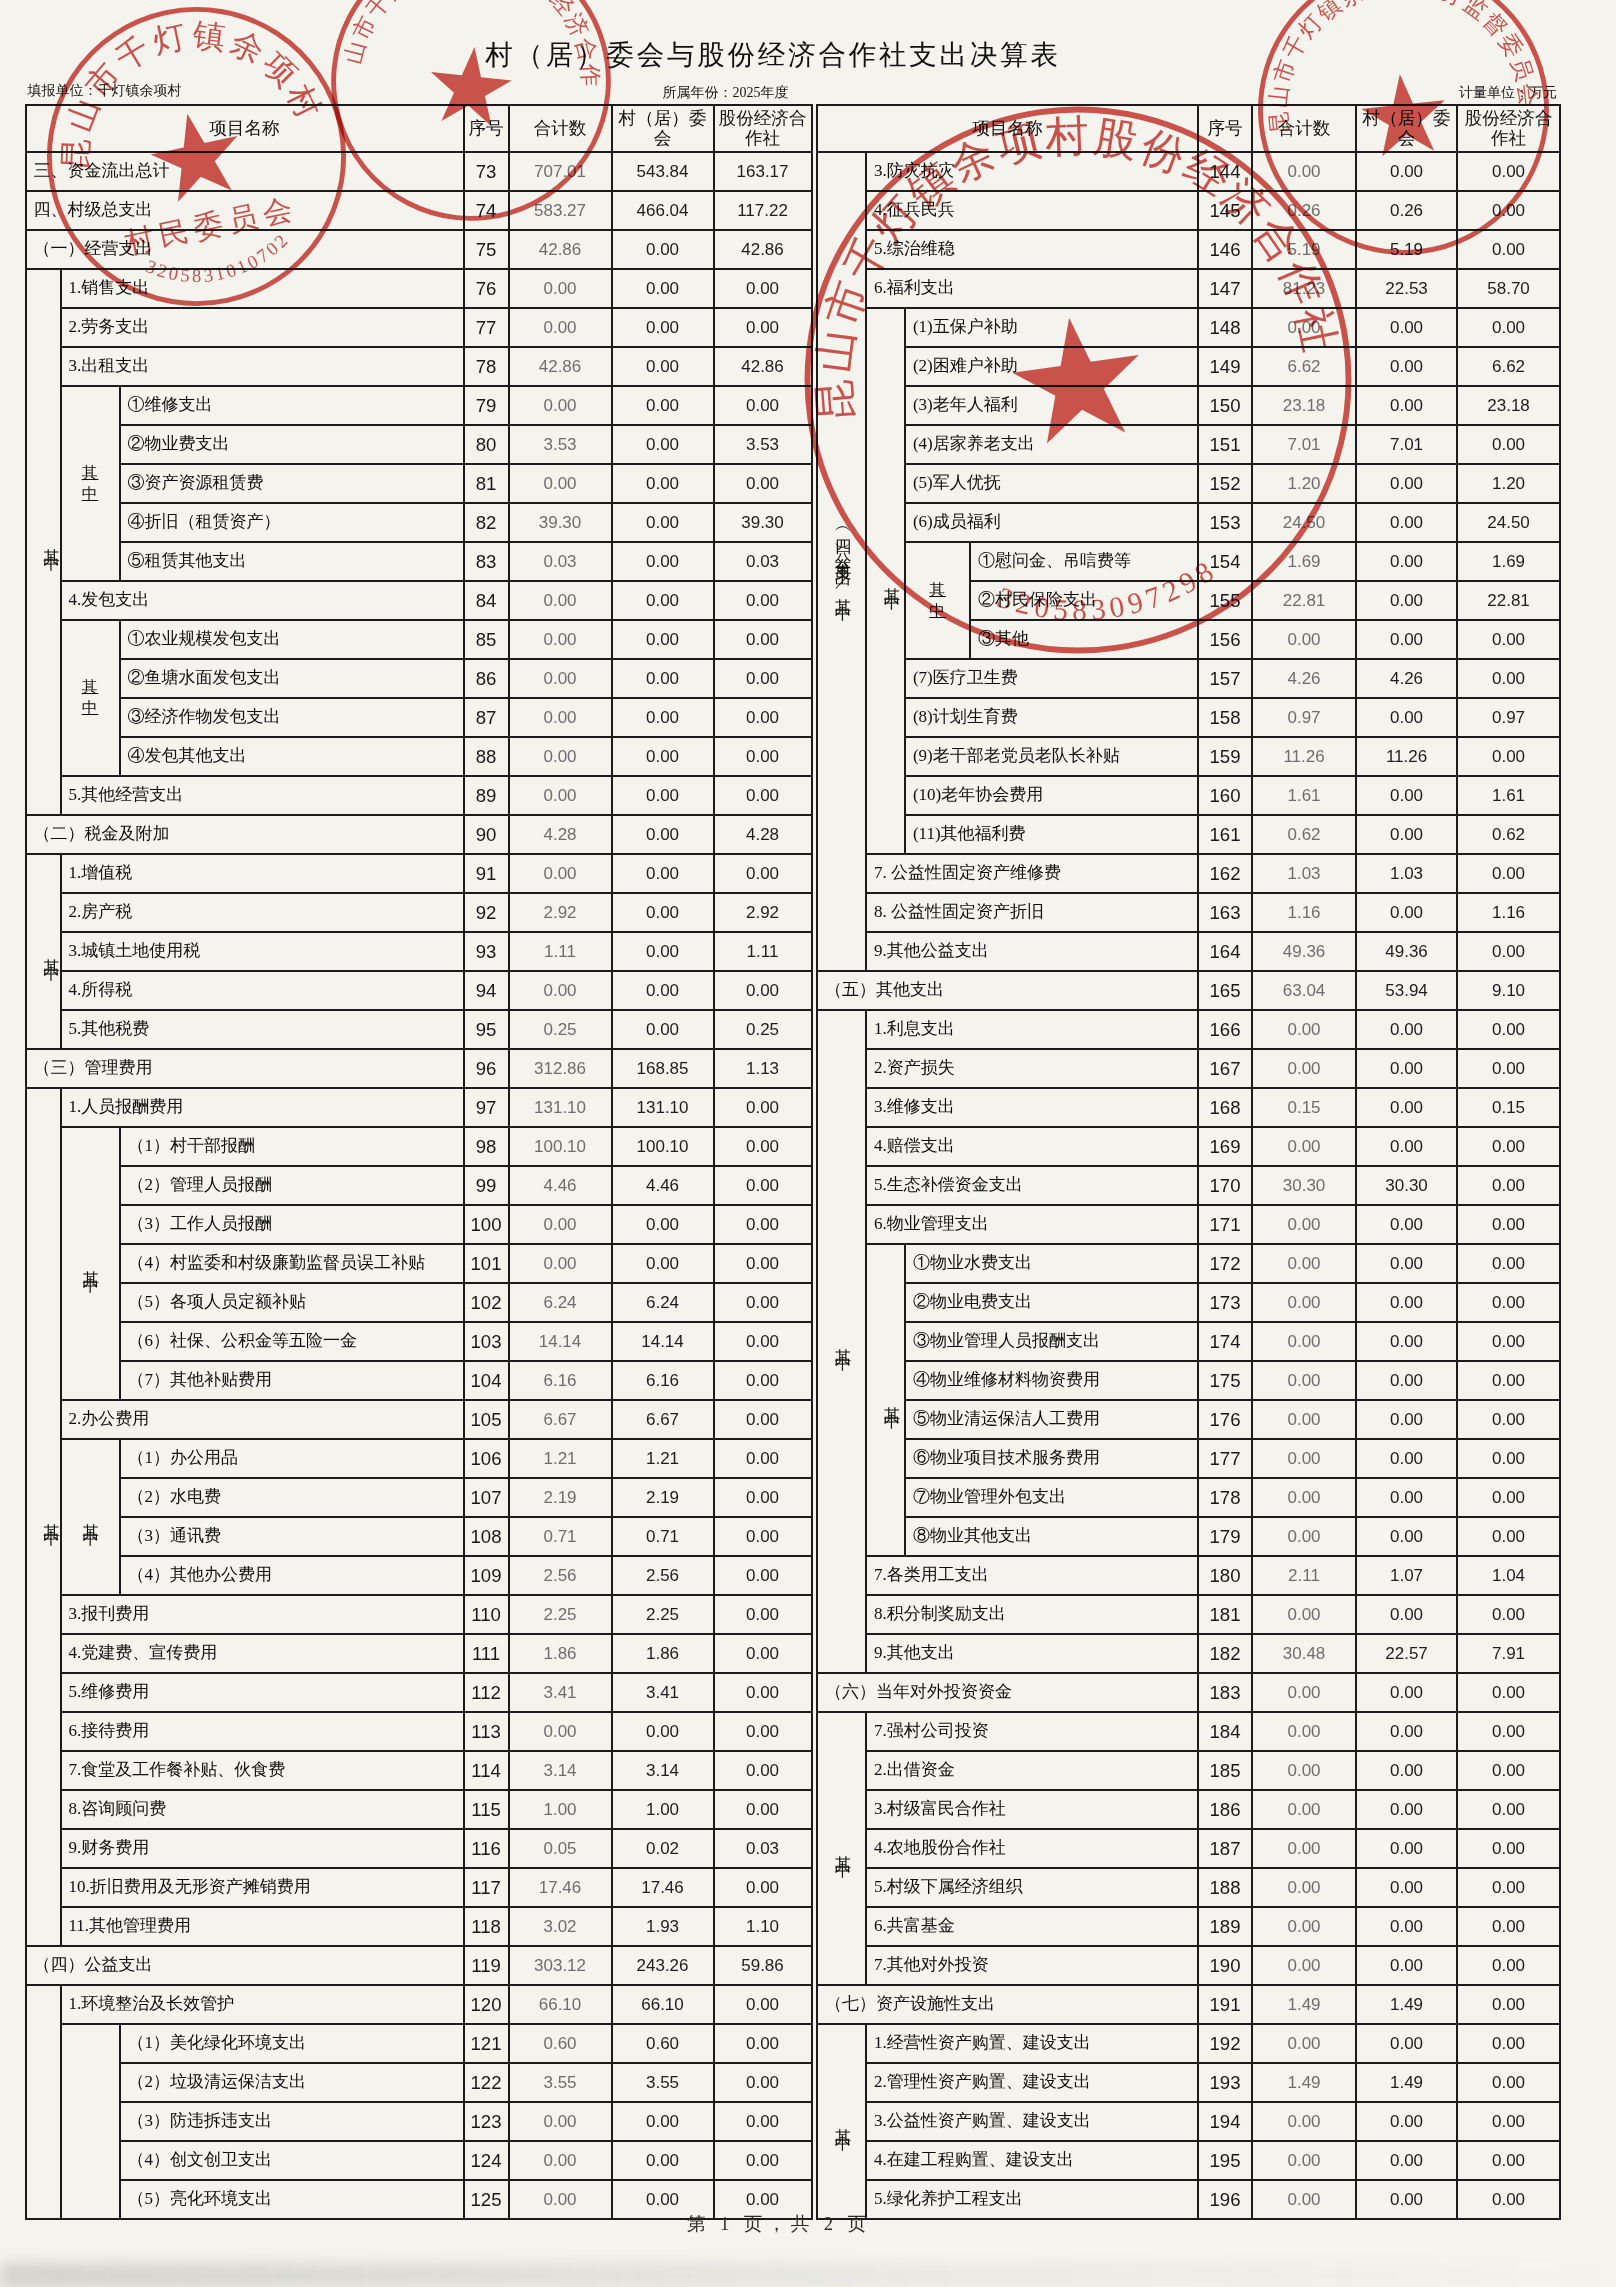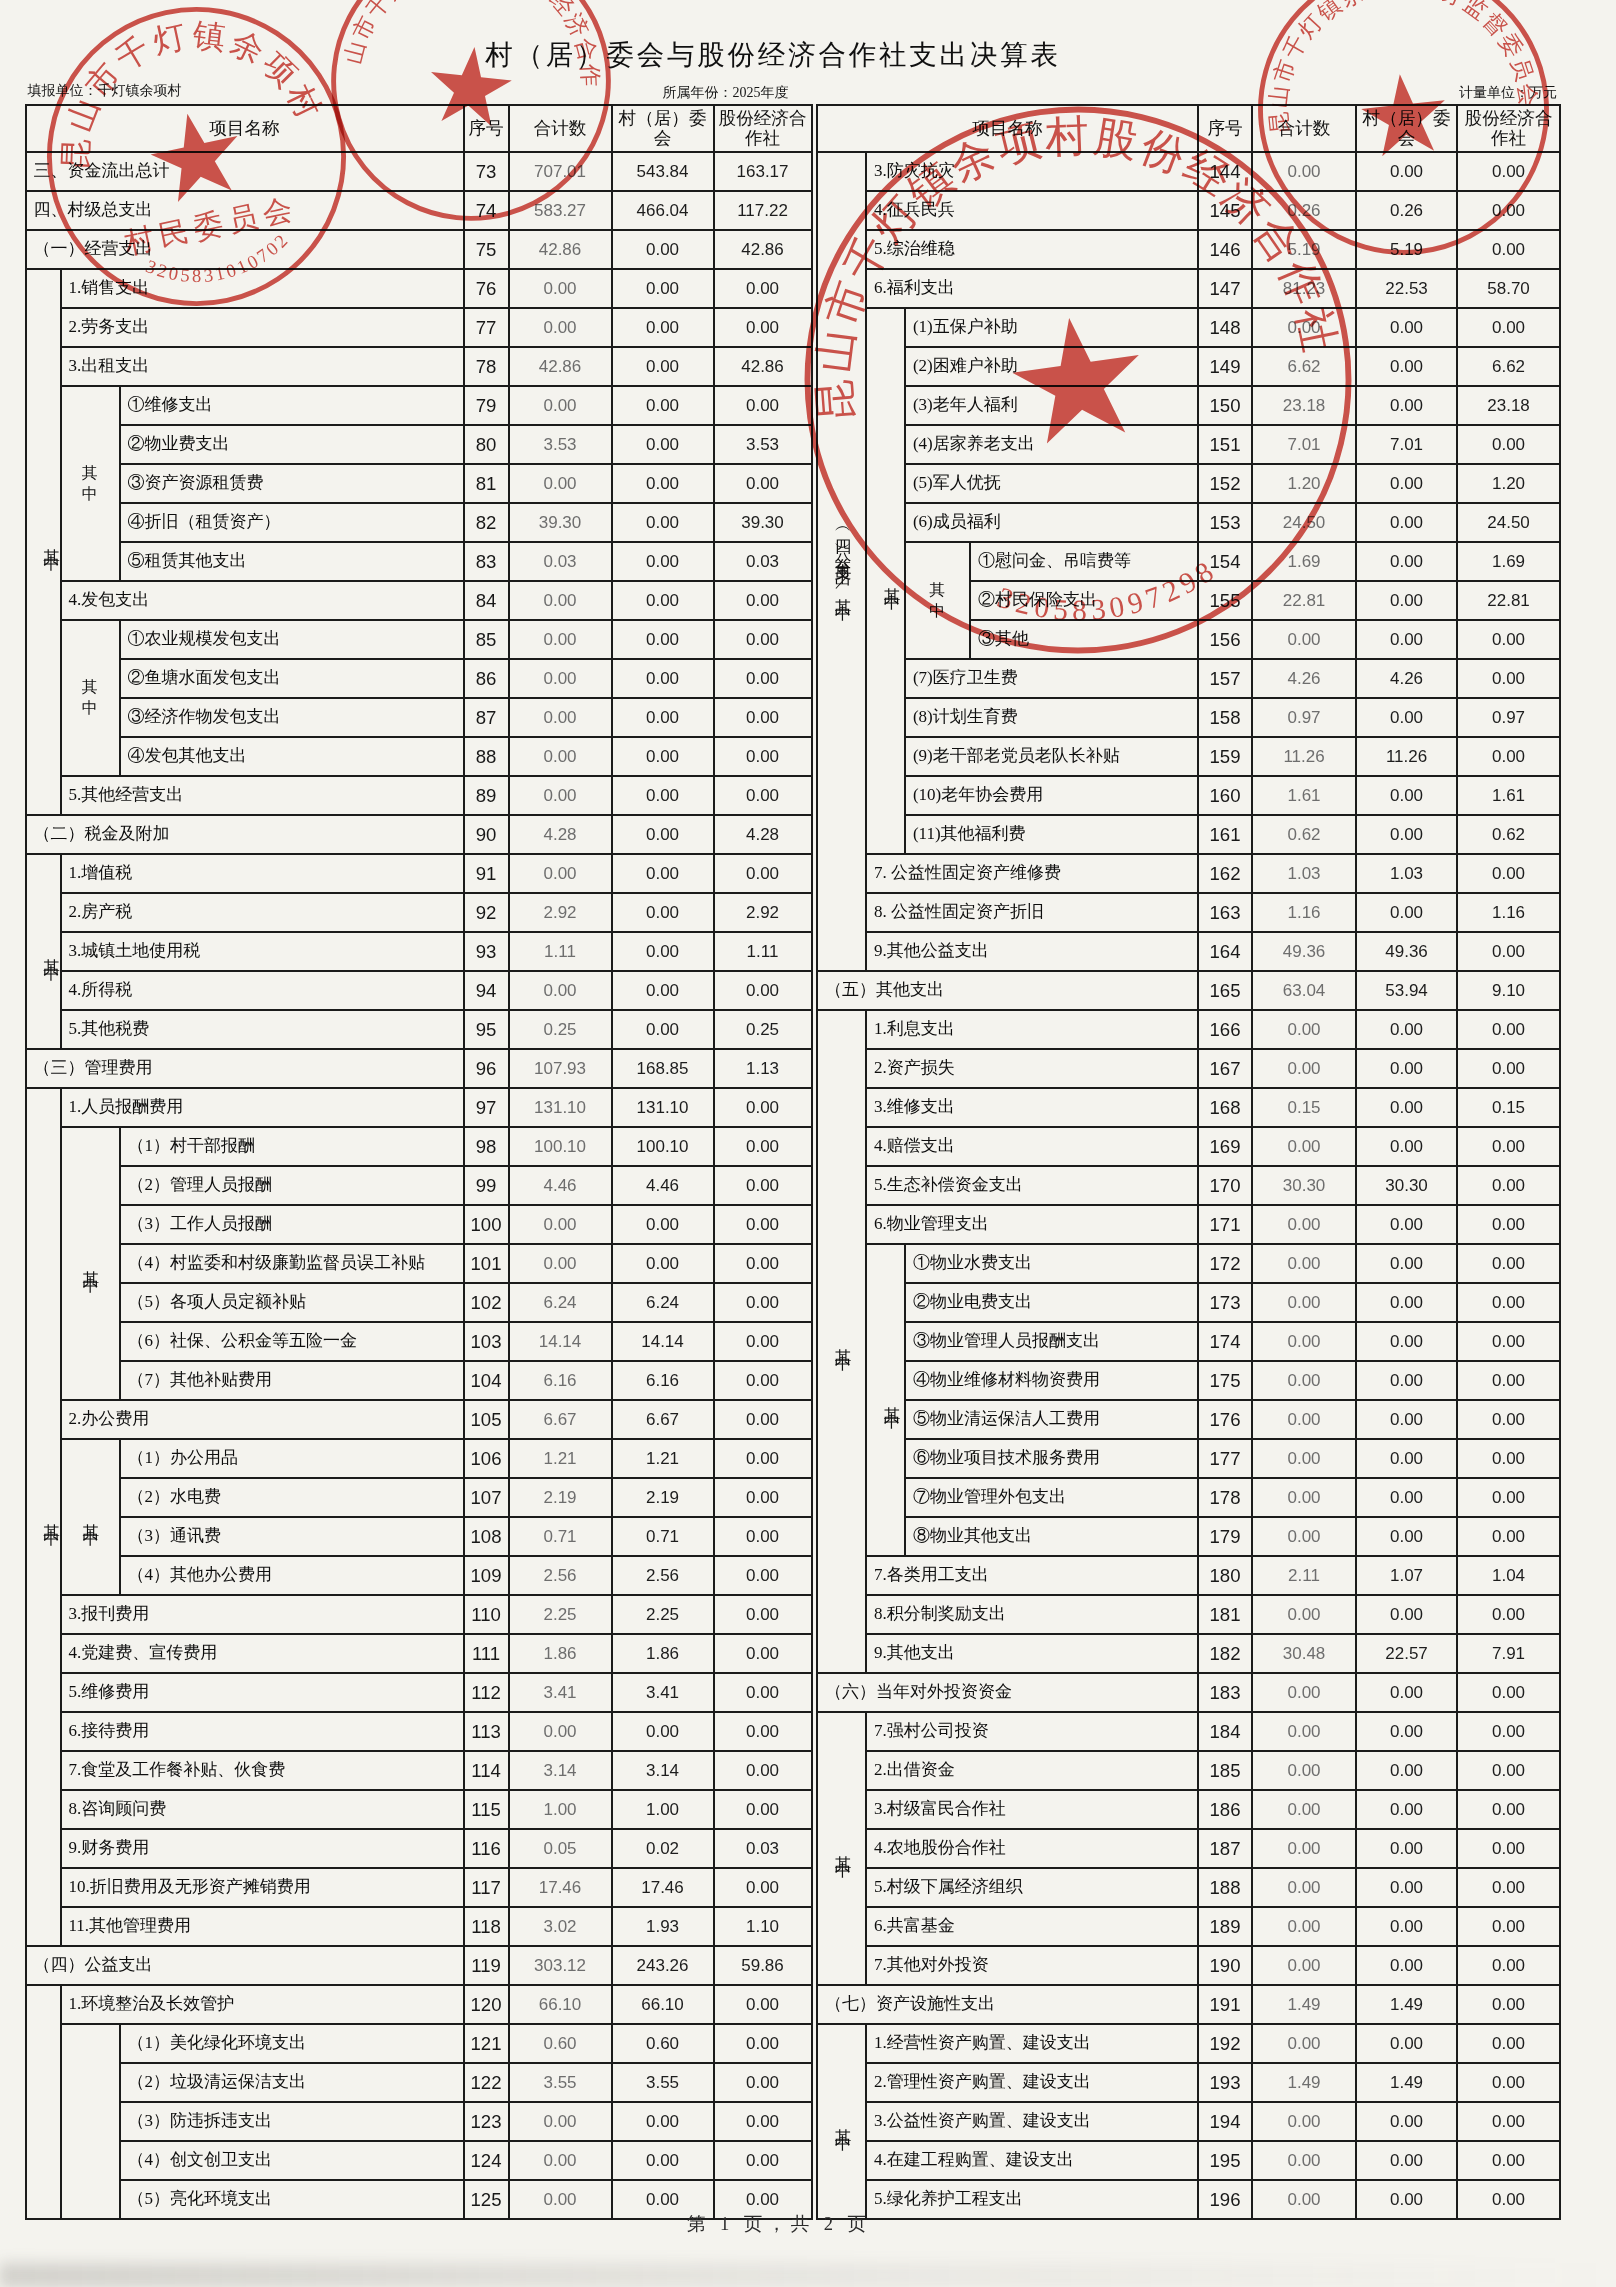--- a/index.html
+++ b/index.html
@@ -35,21 +35,21 @@
     text-align:center;font-family:"Liberation Sans","DejaVu Sans",sans-serif;
     font-size:18.6px;color:#181818;
   }
   td.val{
     text-align:center;font-family:"Liberation Sans","DejaVu Sans",sans-serif;
     font-size:17px;
   }
   td.v-total{color:#6e6e6e;}
   td.v-vill{color:#1d1d1d;}
   td.v-coop{color:#1d1d1d;}
-  td.gcell{text-align:center;font-size:16.7px;color:#0e0e0e;padding:0 16px;}
+  td.gcell{text-align:center;font-size:16.7px;color:#0e0e0e;padding:0 16px;text-decoration:underline;}
   .vtext{
     writing-mode:vertical-rl;text-orientation:upright;letter-spacing:5.9px;
     display:inline-block;line-height:1;font-size:16.7px;
   }
   .htext{letter-spacing:1px;font-size:15.7px;}
   .page-footer{
     position:absolute;top:2211px;left:0;width:1558px;text-align:center;
     font-size:18.6px;letter-spacing:4.9px;color:#2b2b2b;
   }
   .stamp{
@@ -253,21 +253,21 @@
       <tr>
         <td colspan="2" class="name">5.其他税费</td>
         <td class="seq">95</td>
         <td class="val v-total">0.25</td>
         <td class="val v-vill">0.00</td>
         <td class="val v-coop">0.25</td>
       </tr>
       <tr>
         <td colspan="3" class="name">（三）管理费用</td>
         <td class="seq">96</td>
-        <td class="val v-total">107.93</td>
+        <td class="val v-total">312.86</td>
         <td class="val v-vill">168.85</td>
         <td class="val v-coop">1.13</td>
       </tr>
       <tr>
         <td rowspan="22" class="gcell"><span class="vtext">其中</span></td>
         <td colspan="2" class="name">1.人员报酬费用</td>
         <td class="seq">97</td>
         <td class="val v-total">131.10</td>
         <td class="val v-vill">131.10</td>
         <td class="val v-coop">0.00</td>

